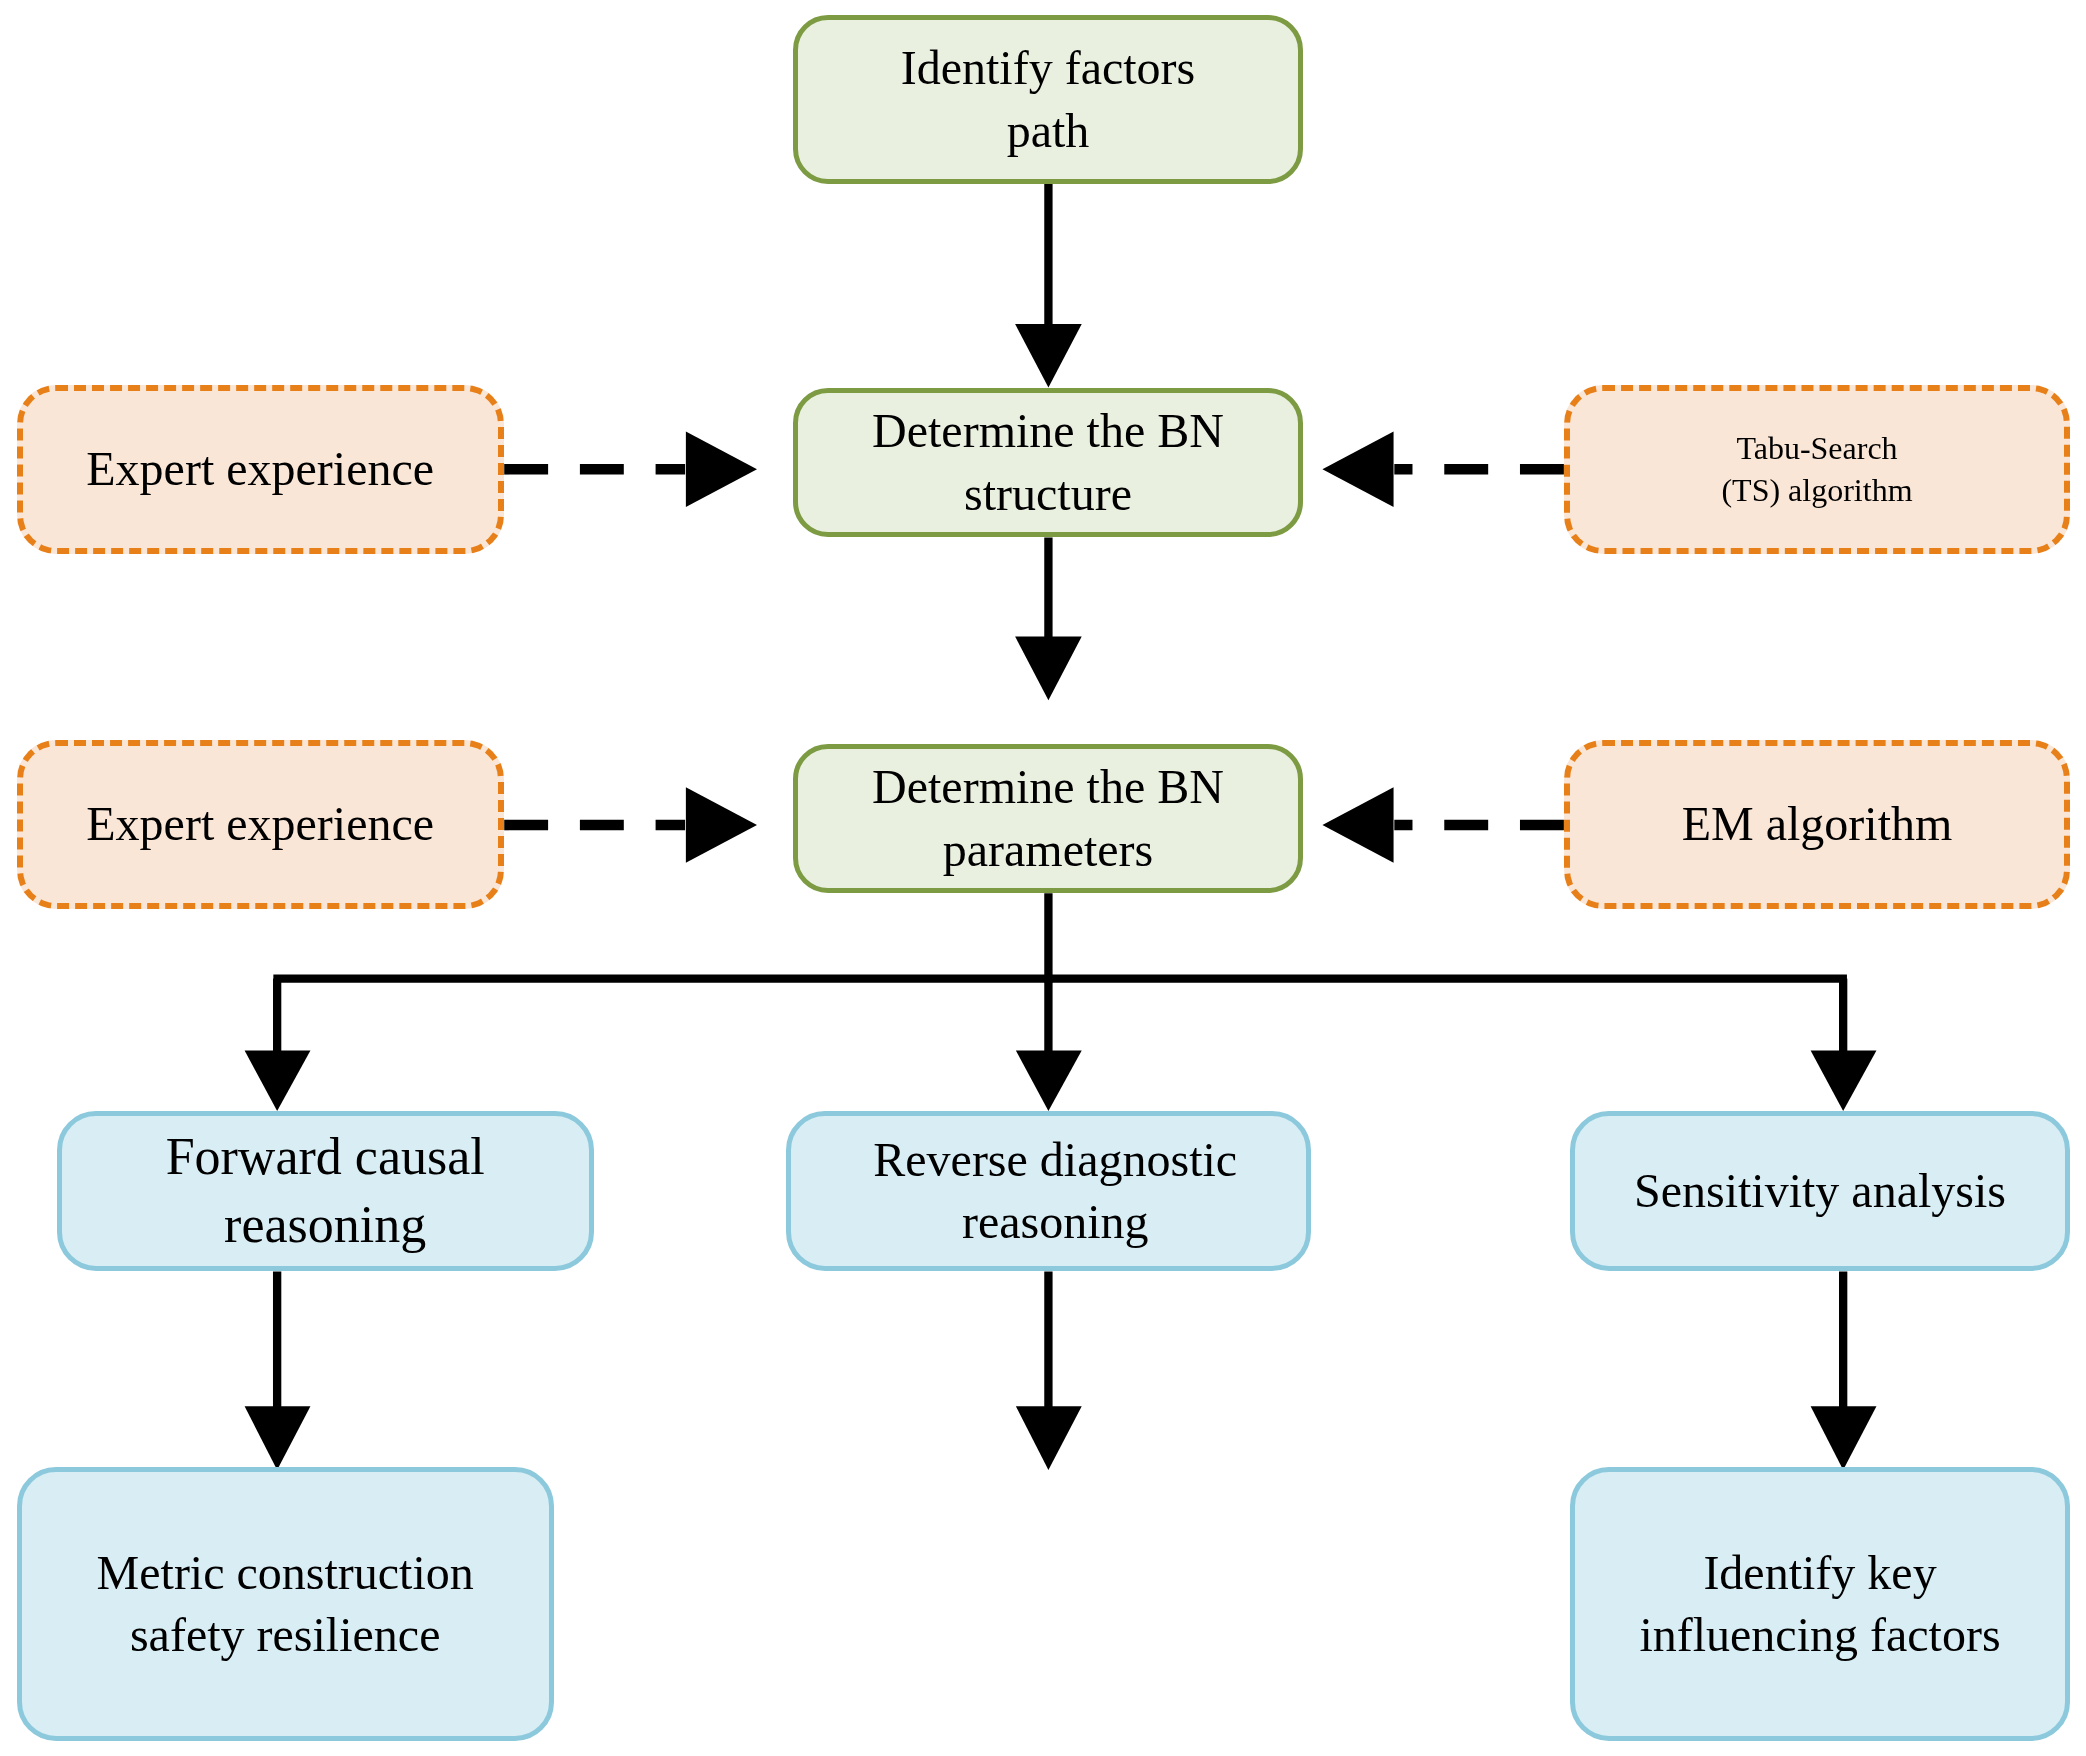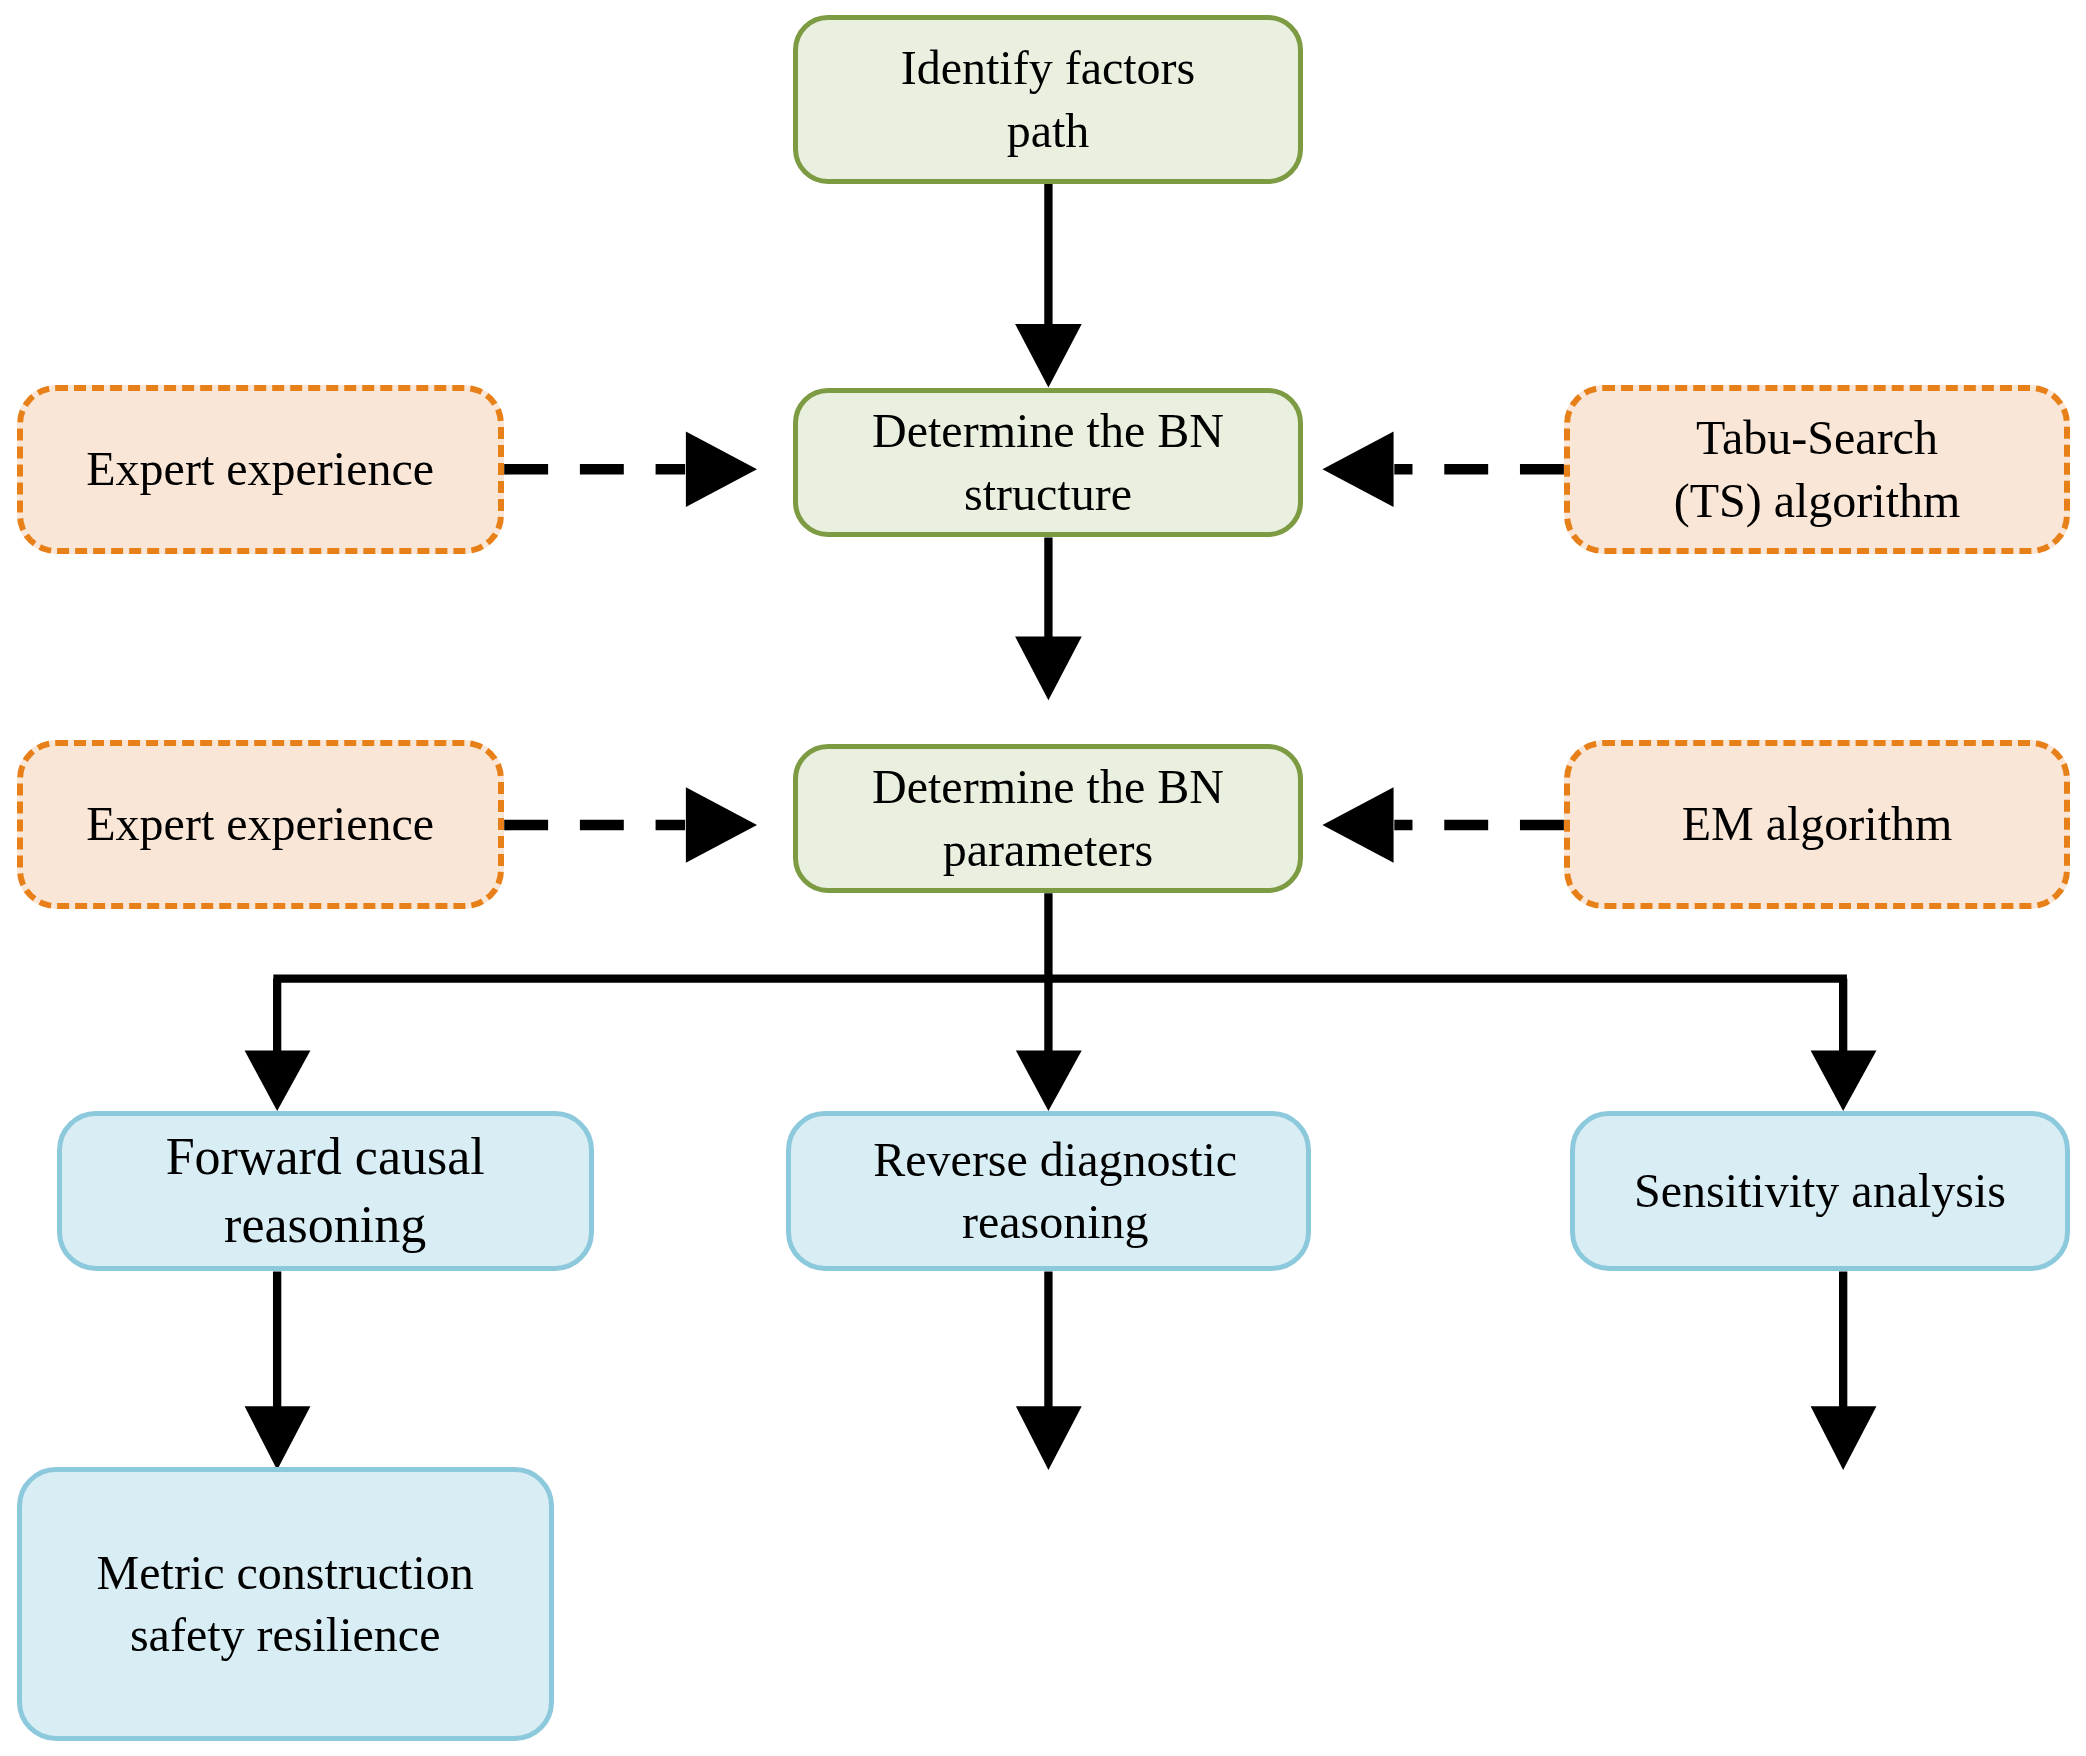--- a/index.html
+++ b/index.html
@@ -141,21 +141,21 @@
     </span>
   </div>
 
   <div class="node node-green" style="left:793px; top:388px; width:510px; height:149px; font-size:48px;">
     <span class="label">
       <span>Determine the BN</span><br>
       <span>structure</span>
     </span>
   </div>
 
-  <div class="node node-orange" style="left:1564px; top:385px; width:506px; height:169px; font-size:48px;">
+  <div class="node node-orange" style="left:1564px; top:385px; width:506px; height:169px; font-size:32px;">
     <span class="label">
       <span>Tabu-Search</span><br>
       <span>(TS) algorithm</span>
     </span>
   </div>
 
   <div class="node node-orange" style="left:16.7px; top:740px; width:487px; height:169px; font-size:48px;">
     <span class="label">
       <span>Expert experience</span>
     </span>
@@ -195,15 +195,21 @@
   </div>
 
   <div class="node node-blue" style="left:16.7px; top:1467px; width:537px; height:274px; font-size:48px;">
     <span class="label">
       <span>Metric construction</span><br>
       <span>safety resilience</span>
     </span>
   </div>
 
 
+  <div class="node node-blue" style="left:1570px; top:1467px; width:500px; height:274px; font-size:48px;">
+    <span class="label">
+      <span>Identify key</span><br>
+      <span>influencing factors</span>
+    </span>
+  </div>
 
 </div>
 
 
 </body></html>

